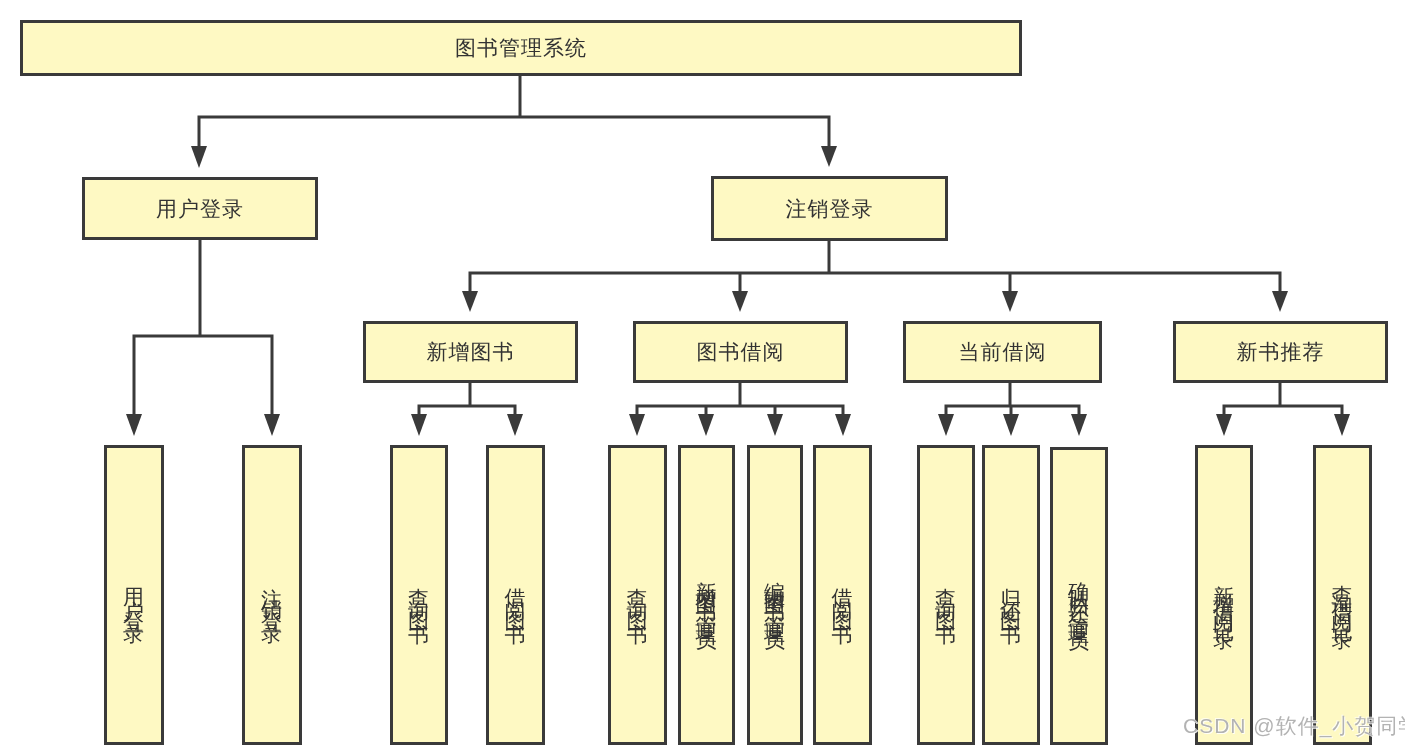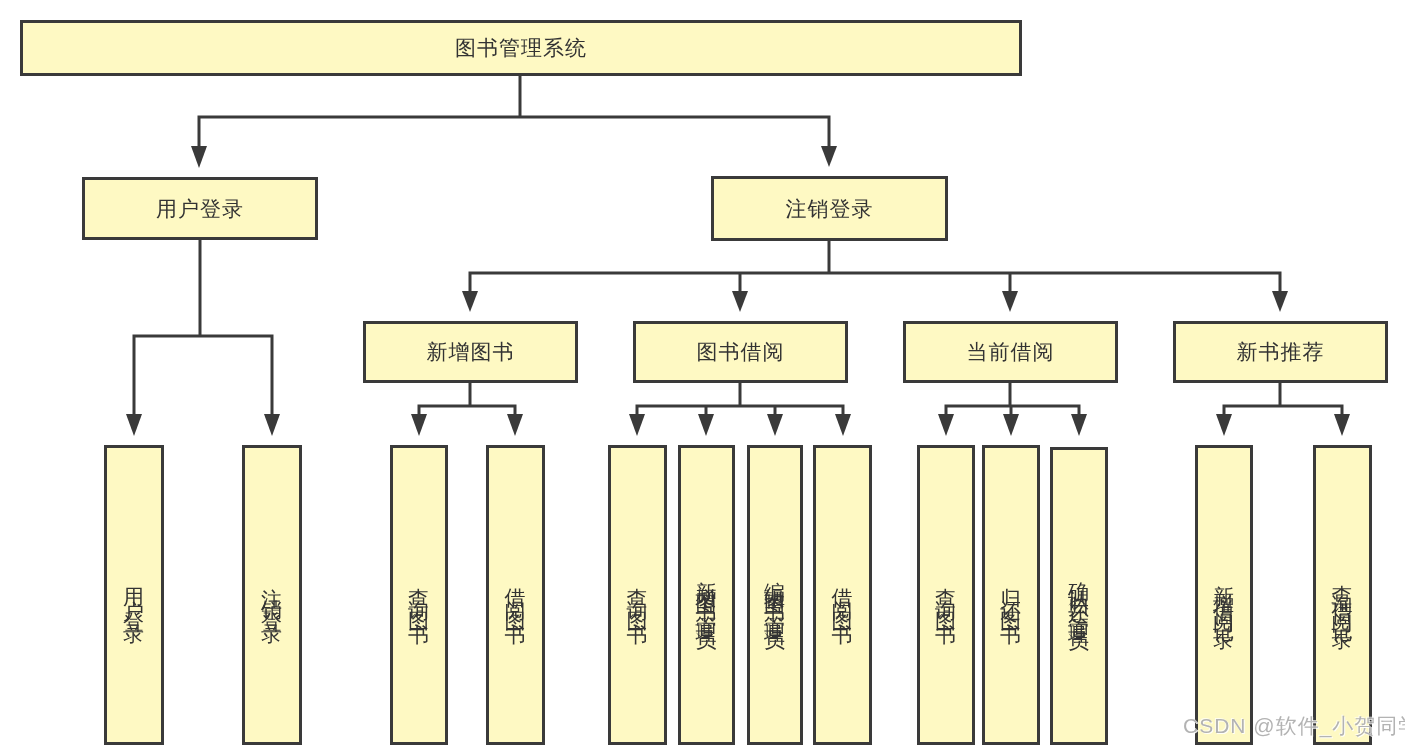--- a/index.html
+++ b/index.html
@@ -135,21 +135,21 @@
   <div class="node" style="left:711px; top:168px; width:237px; height:65px;">
     <span class="hlabel">注销登录</span>
   </div>
 
   <div class="node" style="left:363px; top:313px; width:215px; height:62px;">
     <span class="hlabel">新增图书</span>
   </div>
   <div class="node" style="left:633px; top:313px; width:215px; height:62px;">
     <span class="hlabel">图书借阅</span>
   </div>
-  <div class="node" style="left:903px; top:313px; width:215px; height:62px;text-align:center;">
+  <div class="node" style="left:903px; top:313px; width:199px; height:62px;text-align:center;">
     <span class="hlabel">当前借阅</span>
   </div>
   <div class="node" style="left:1173px; top:313px; width:215px; height:62px;">
     <span class="hlabel">新书推荐</span>
   </div>
 
   <div class="node" style="left:104px; top:437px; width:60px; height:300px;">
     <span class="vtext len4">用户登录</span>
   </div>
   <div class="node" style="left:242px; top:437px; width:60px; height:300px;">

